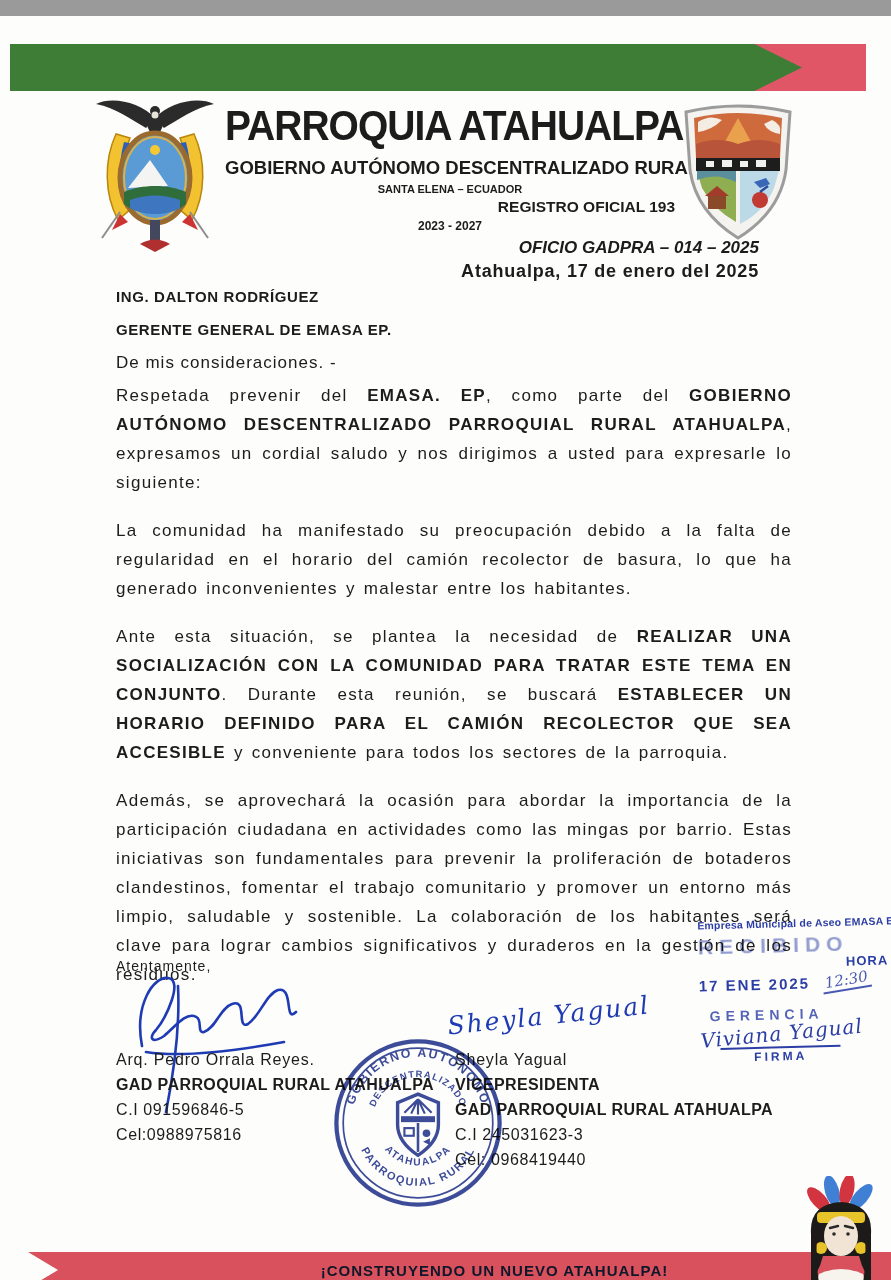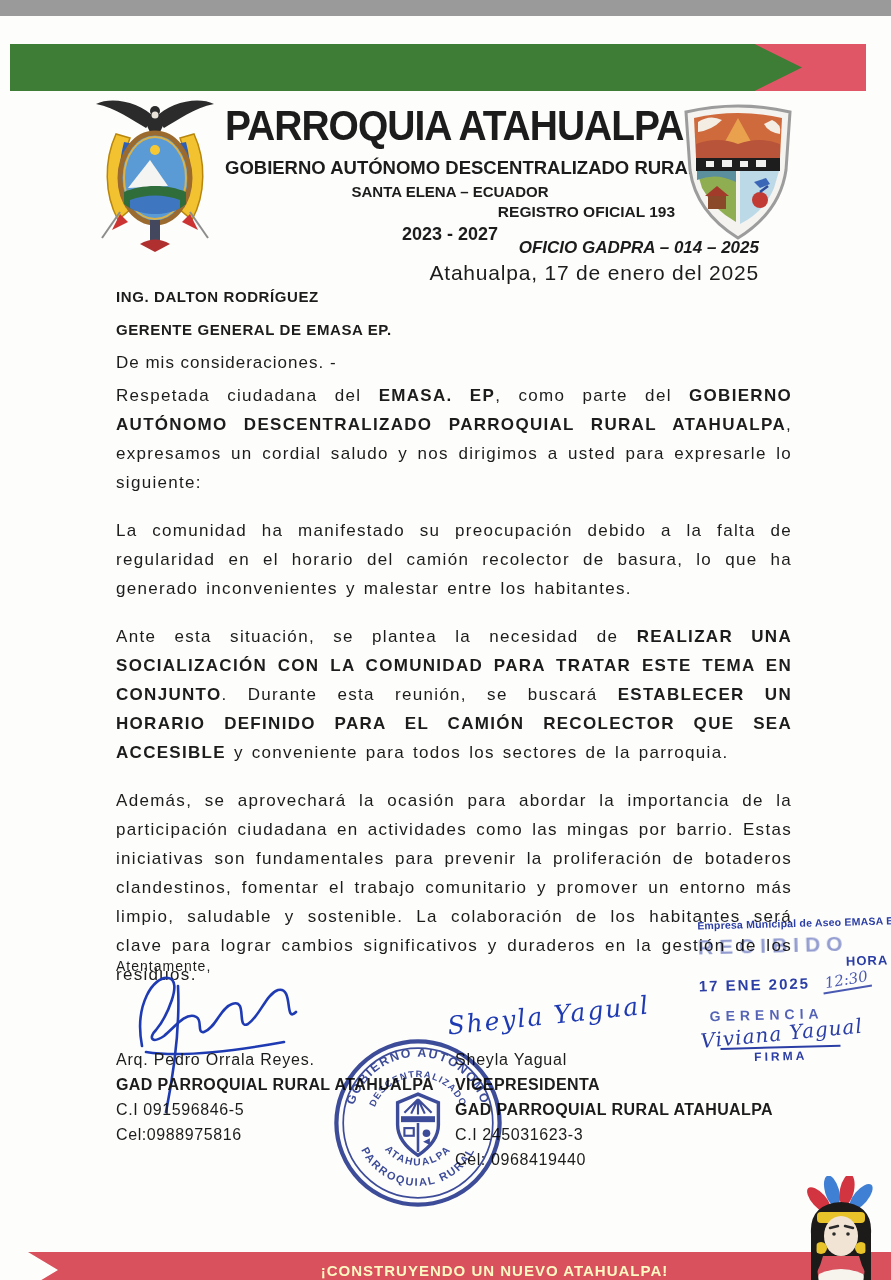--- a/index.html
+++ b/index.html
@@ -15,27 +15,27 @@
   .top-banner-green{position:absolute;left:10px;top:28px;width:792px;height:47px;
         background:var(--banner-green);
         clip-path:polygon(0 0,94% 0,100% 50%,94% 100%,0 100%);}
   
   .arms-left{position:absolute;left:84px;top:80px;}
   .shield-right{position:absolute;left:676px;top:84px;}
   .letterhead{position:absolute;left:225px;top:88px;width:450px;text-align:center;}
   .lh-title{font-size:39px;font-weight:800;letter-spacing:-1px;transform:scaleY(1.08);
         white-space:nowrap;}
   .lh-line1{font-size:18.5px;font-weight:800;margin-top:9px;white-space:nowrap;}
-  .lh-line2{font-size:15px;font-weight:800;margin-top:4px;}
+  .lh-line2{font-size:11px;font-weight:800;margin-top:4px;}
   .lh-line3{font-size:15.5px;font-weight:800;margin-top:3px;text-align:right;}
-  .lh-line4{font-size:18px;font-weight:800;margin-top:3px;}
+  .lh-line4{font-size:12px;font-weight:800;margin-top:3px;}
   
   .oficio{position:absolute;right:132px;top:222px;text-align:right;}
   .oficio-ref{font-size:17px;font-weight:800;font-style:italic;}
-  .oficio-date{font-size:21px;margin-top:3px;letter-spacing:.8px;}
+  .oficio-date{font-size:18px;margin-top:3px;letter-spacing:.8px;font-weight:bold;}
   
   .body-text{position:absolute;left:116px;top:264px;width:676px;}
   .rcpt{font-weight:700;font-size:15px;line-height:33px;letter-spacing:.6px;}
   .salutation{font-size:17px;line-height:33px;letter-spacing:1px;}
   p.para{margin:19px 0 0 0;text-align:justify;font-size:17px;line-height:29px;
         letter-spacing:1.3px;word-spacing:2px;}
   p.para:first-of-type{margin-top:2px;}
   p.para .b{font-weight:700;}
   .closing{position:absolute;left:116px;top:942px;font-size:14px;letter-spacing:1px;}
   
@@ -76,21 +76,21 @@
   .footer-green{position:absolute;left:0;bottom:0;width:891px;height:16px;
         background:var(--banner-green);}
   .footer-strip-darkred{position:absolute;left:34px;bottom:0;width:80px;height:8px;
         background:#a93a3a;}
   .footer-strip-orange{position:absolute;left:80px;bottom:1px;width:195px;height:6px;
         background:#d8913f;}
   .footer-ribbon{position:absolute;left:28px;right:0;bottom:8px;height:36px;
         background:var(--ribbon-red);
         clip-path:polygon(0 0,100% 0,100% 100%,0 100%,30px 50%);
         display:flex;align-items:center;justify-content:center;}
-  .footer-ribbon span{color:#fef9c3;font-weight:800;font-size:15px;letter-spacing:1px;
+  .footer-ribbon span{color:#0f172a;font-weight:800;font-size:15px;letter-spacing:1px;
         padding-left:70px;}
   .mascot{position:absolute;left:799px;top:1160px;z-index:5;}
 </style>
 </head>
 <body>
 
 <div class="page">
 
   <div class="top-banner-red"></div>
   <div class="top-banner-green"></div>
@@ -152,21 +152,21 @@
 
   <div class="oficio">
     <div class="oficio-ref">OFICIO GADPRA – 014 – 2025</div>
     <div class="oficio-date">Atahualpa, 17 de enero del 2025</div>
   </div>
 
   <div class="body-text">
     <div class="rcpt">ING. DALTON RODRÍGUEZ</div>
     <div class="rcpt">GERENTE GENERAL DE EMASA EP.</div>
     <div class="salutation">De mis consideraciones. -</div>
-    <p class="para"><span>Respetada ciudadana del </span><span class="b">EMASA. EP</span><span>, como parte del </span><span class="b">GOBIERNO AUTÓNOMO DESCENTRALIZADO PARROQUIAL RURAL ATAHUALPA</span><span>, expresamos un cordial saludo y nos dirigimos a usted para expresarle lo siguiente:</span></p>
+    <p class="para"><span>Respetada prevenir del </span><span class="b">EMASA. EP</span><span>, como parte del </span><span class="b">GOBIERNO AUTÓNOMO DESCENTRALIZADO PARROQUIAL RURAL ATAHUALPA</span><span>, expresamos un cordial saludo y nos dirigimos a usted para expresarle lo siguiente:</span></p>
     <p class="para"><span>La comunidad ha manifestado su preocupación debido a la falta de regularidad en el horario del camión recolector de basura, lo que ha generado inconvenientes y malestar entre los habitantes.</span></p>
     <p class="para"><span>Ante esta situación, se plantea la necesidad de </span><span class="b">REALIZAR UNA SOCIALIZACIÓN CON LA COMUNIDAD PARA TRATAR ESTE TEMA EN CONJUNTO</span><span>. Durante esta reunión, se buscará </span><span class="b">ESTABLECER UN HORARIO DEFINIDO PARA EL CAMIÓN RECOLECTOR QUE SEA ACCESIBLE</span><span> y conveniente para todos los sectores de la parroquia.</span></p>
     <p class="para"><span>Además, se aprovechará la ocasión para abordar la importancia de la participación ciudadana en actividades como las mingas por barrio. Estas iniciativas son fundamentales para prevenir la proliferación de botaderos clandestinos, fomentar el trabajo comunitario y promover un entorno más limpio, saludable y sostenible. La colaboración de los habitantes será clave para lograr cambios significativos y duraderos en la gestión de los residuos.</span></p>
   </div>
 
   <div class="closing">Atentamente,</div>
 
   <svg class="sig-left" width="210" height="150" viewBox="0 0 210 150">
     <g fill="none" stroke="#1f3bb3" stroke-width="2.6" stroke-linecap="round">
       <path d="M22,78 C14,36 34,8 48,10 C64,12 46,50 36,62 C28,70 32,76 44,68 C56,58 64,46 74,48 C84,50 76,66 84,64 C96,60 100,40 112,36 C128,30 116,62 128,56 C140,48 146,26 158,22 C174,18 164,56 176,44"></path>

